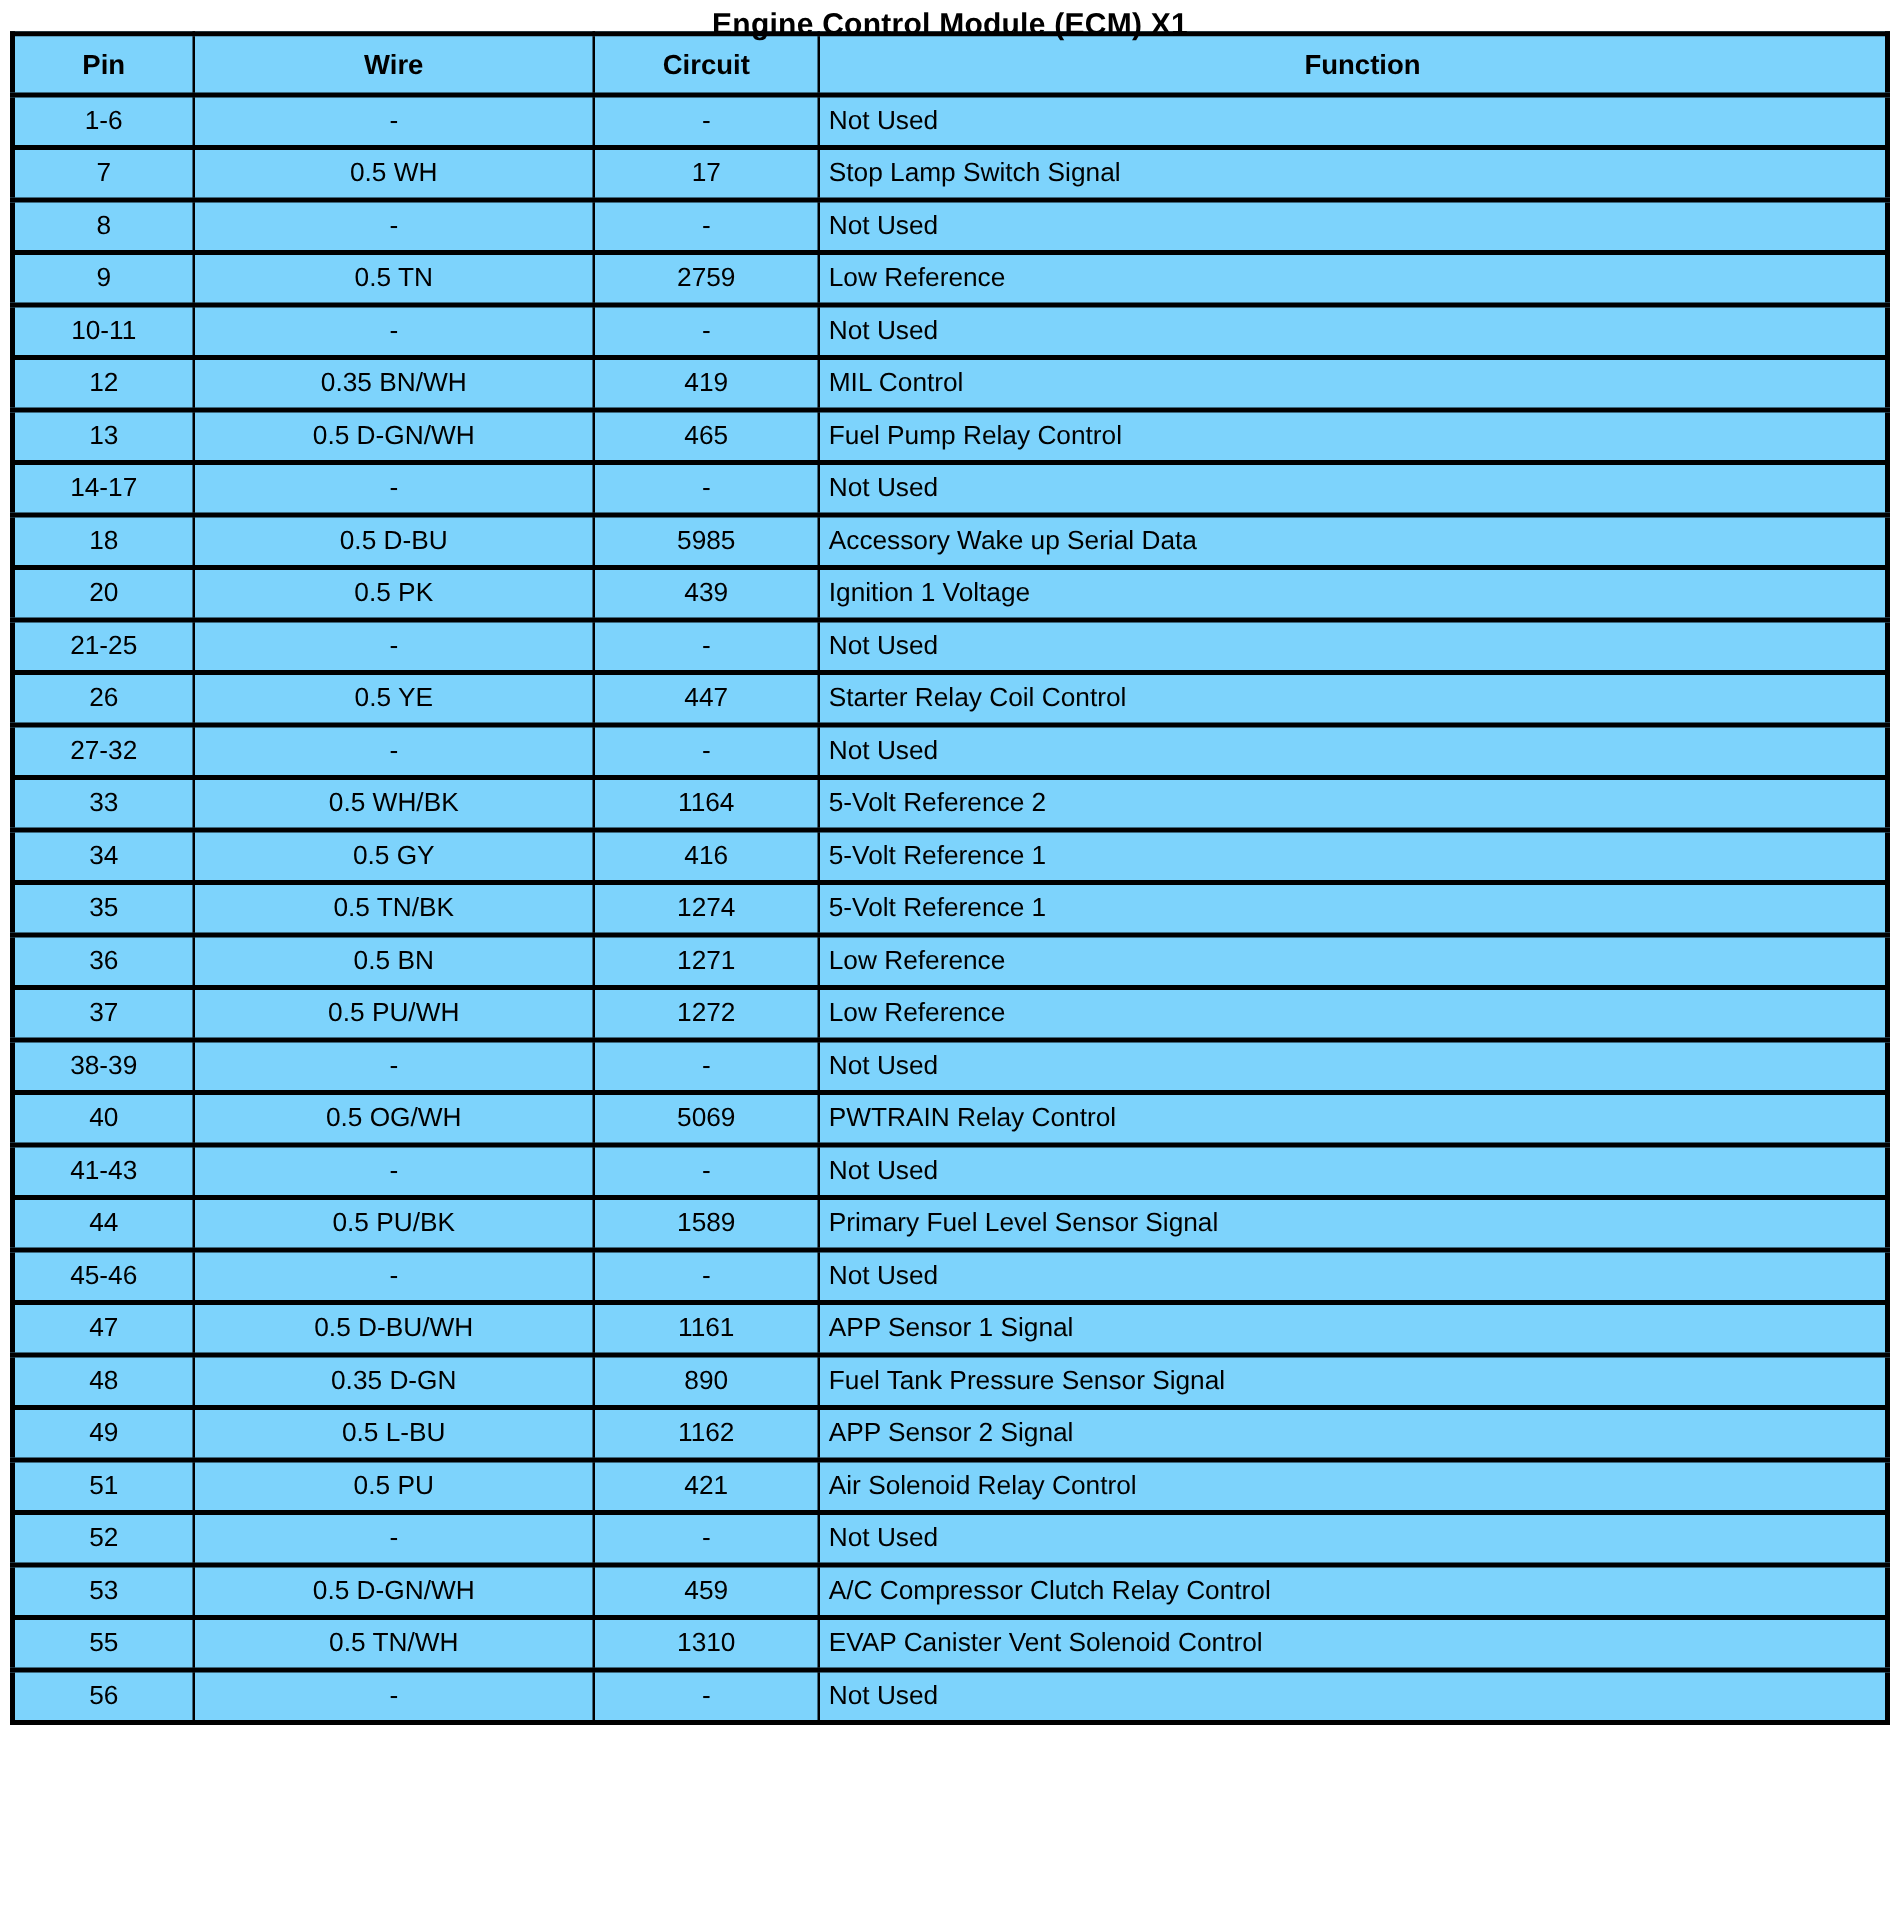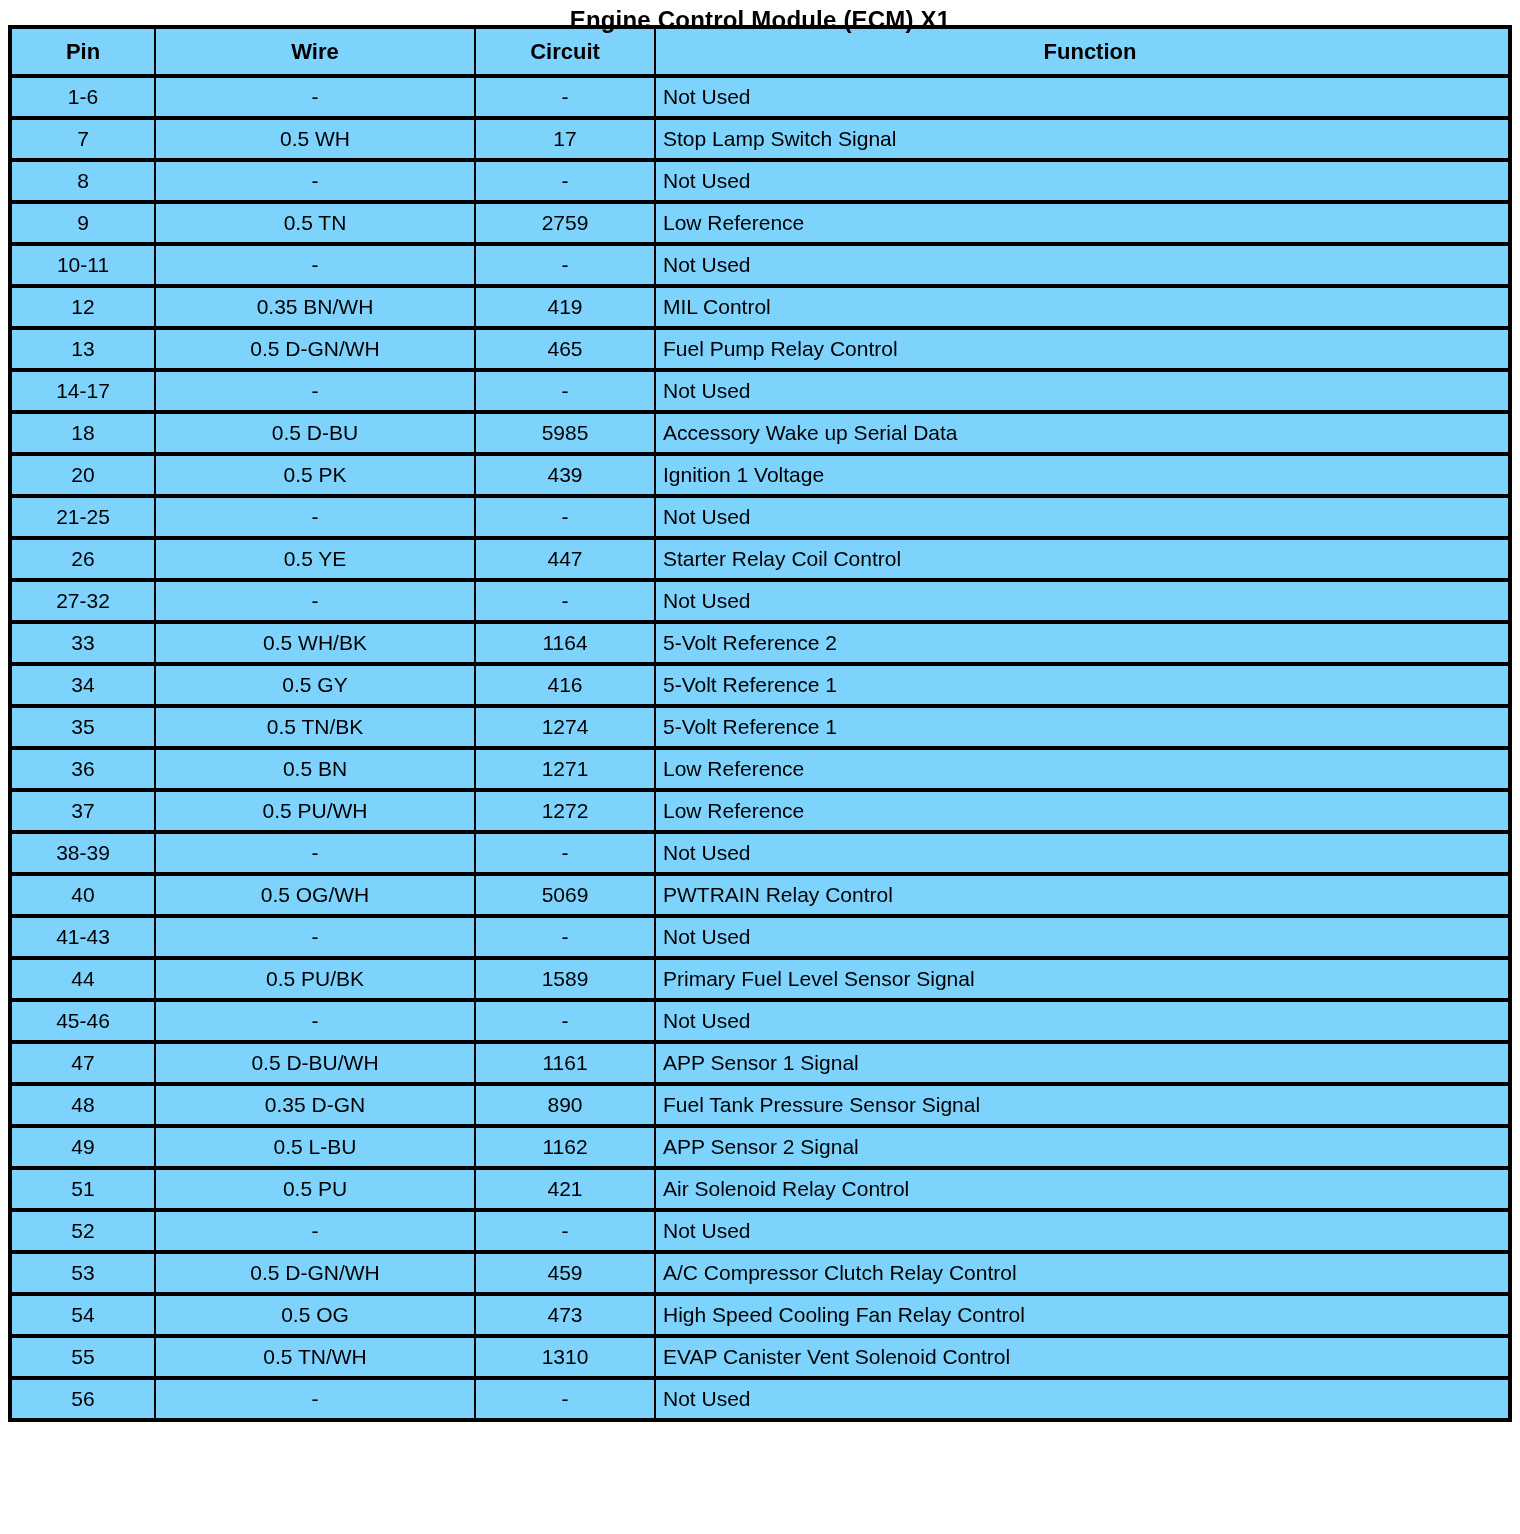--- a/index.html
+++ b/index.html
@@ -262,26 +262,20 @@
           <td>-</td>
           <td class="fn">Not Used</td>
         </tr>
         <tr>
           <td>53</td>
           <td>0.5 D-GN/WH</td>
           <td>459</td>
           <td class="fn">A/C Compressor Clutch Relay Control</td>
         </tr>
         <tr>
-          <td>54</td>
-          <td>0.5 OG</td>
-          <td>473</td>
-          <td class="fn">High Speed Cooling Fan Relay Control</td>
-        </tr>
-        <tr>
           <td>55</td>
           <td>0.5 TN/WH</td>
           <td>1310</td>
           <td class="fn">EVAP Canister Vent Solenoid Control</td>
         </tr>
         <tr>
           <td>56</td>
           <td>-</td>
           <td>-</td>
           <td class="fn">Not Used</td>

